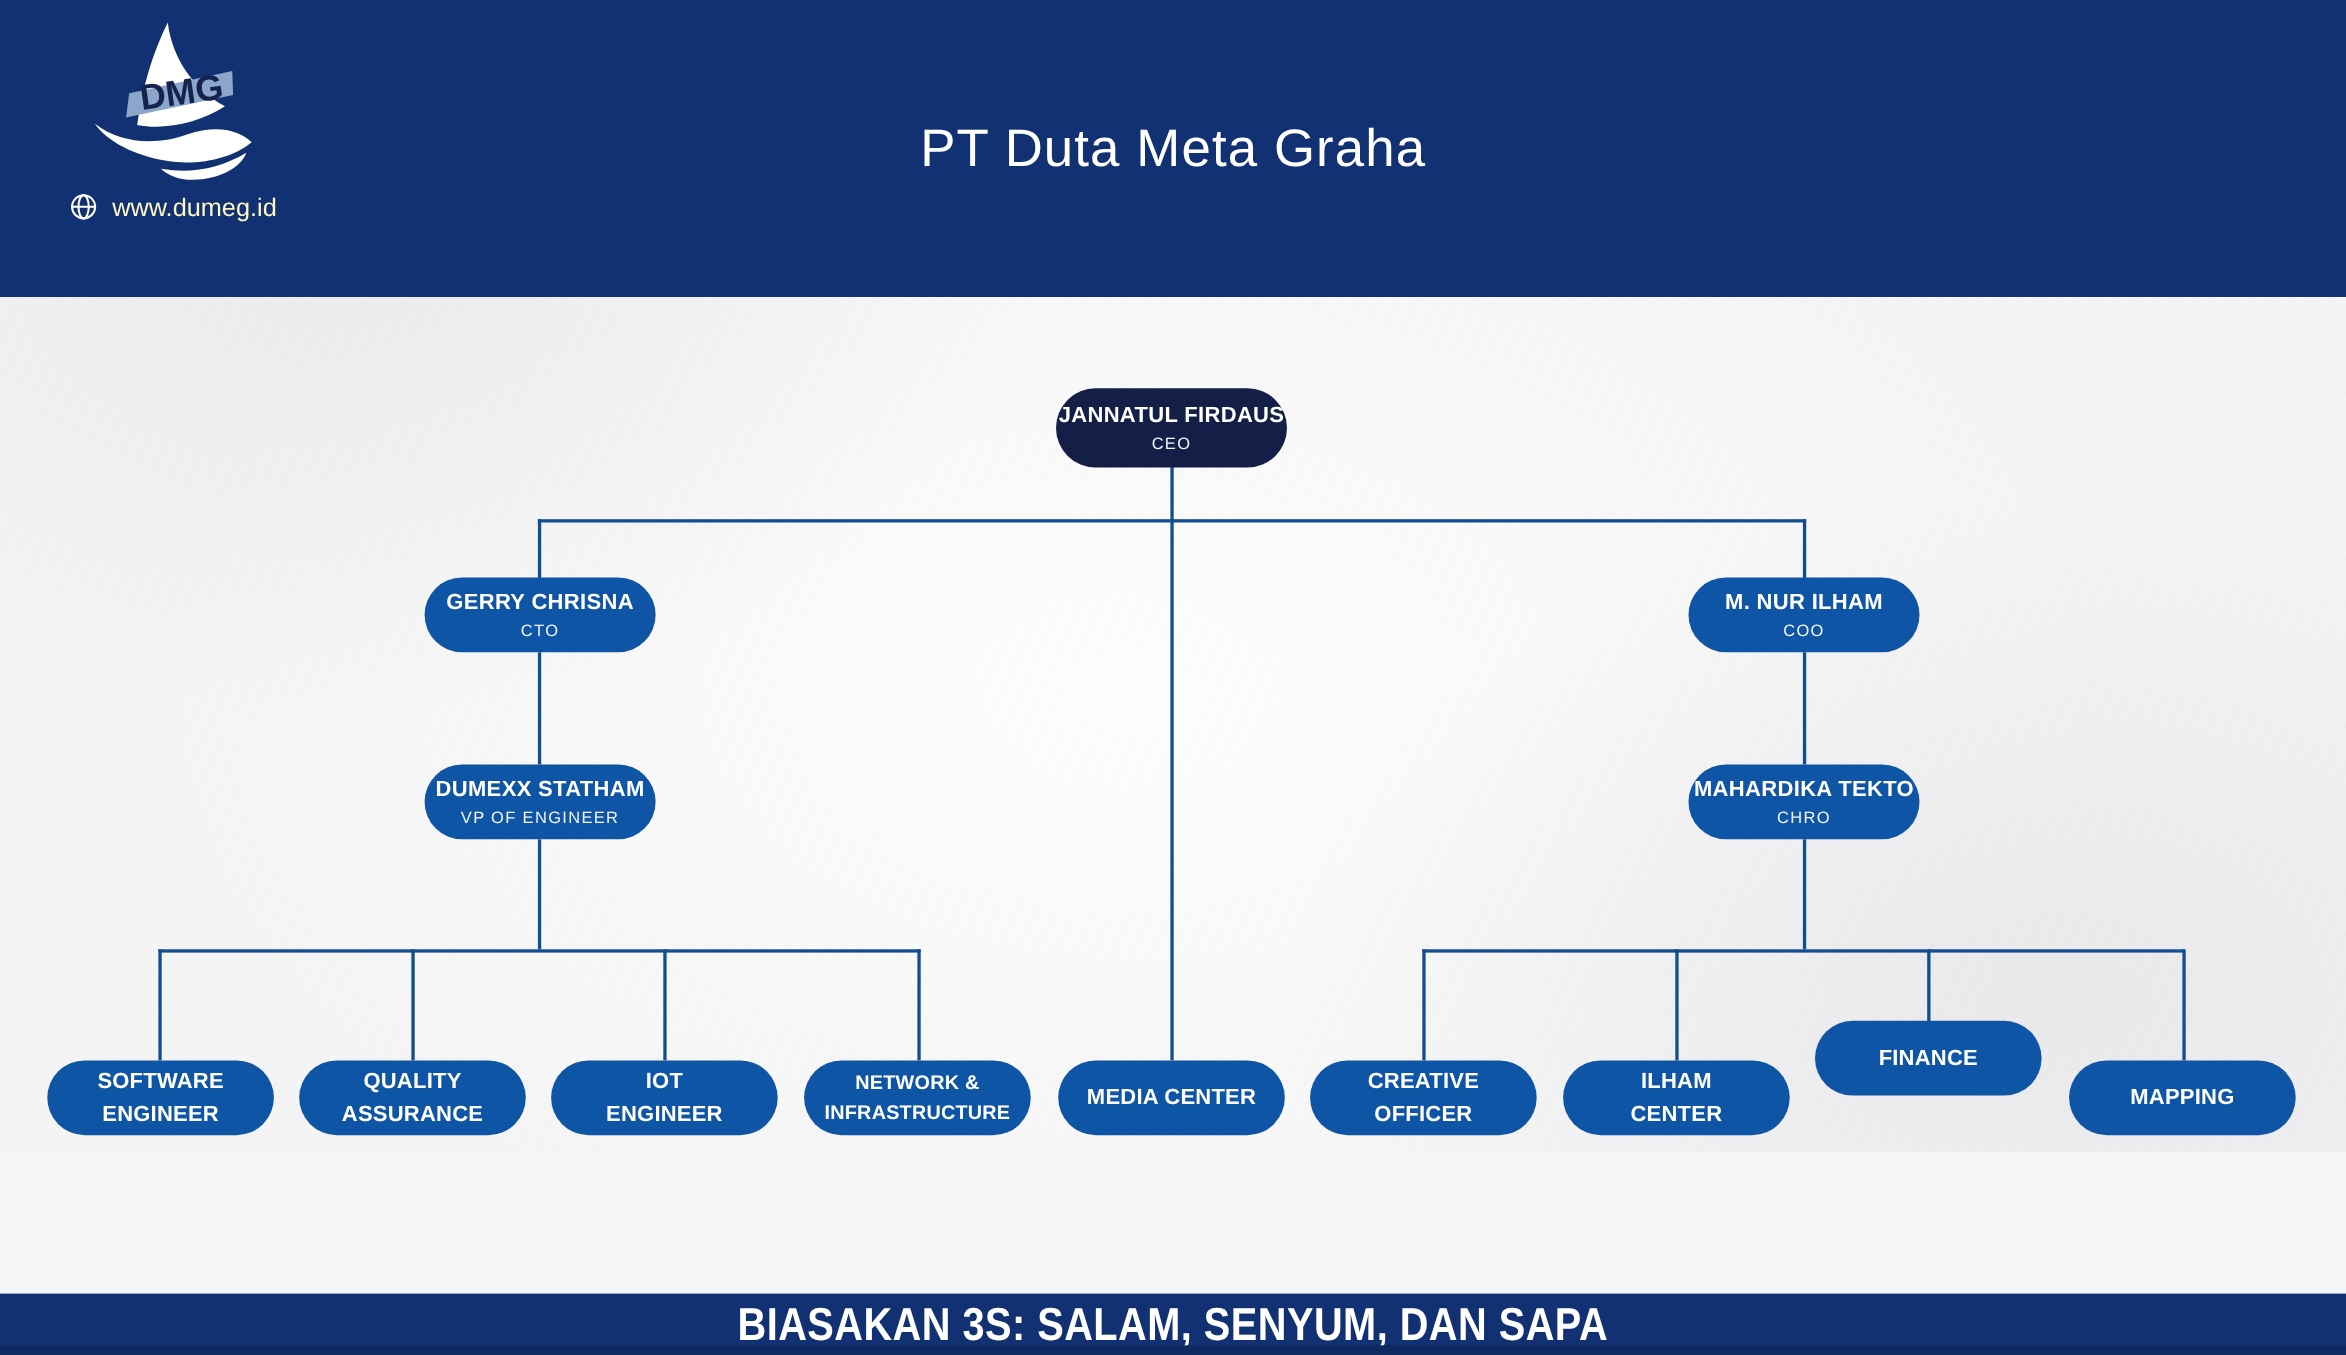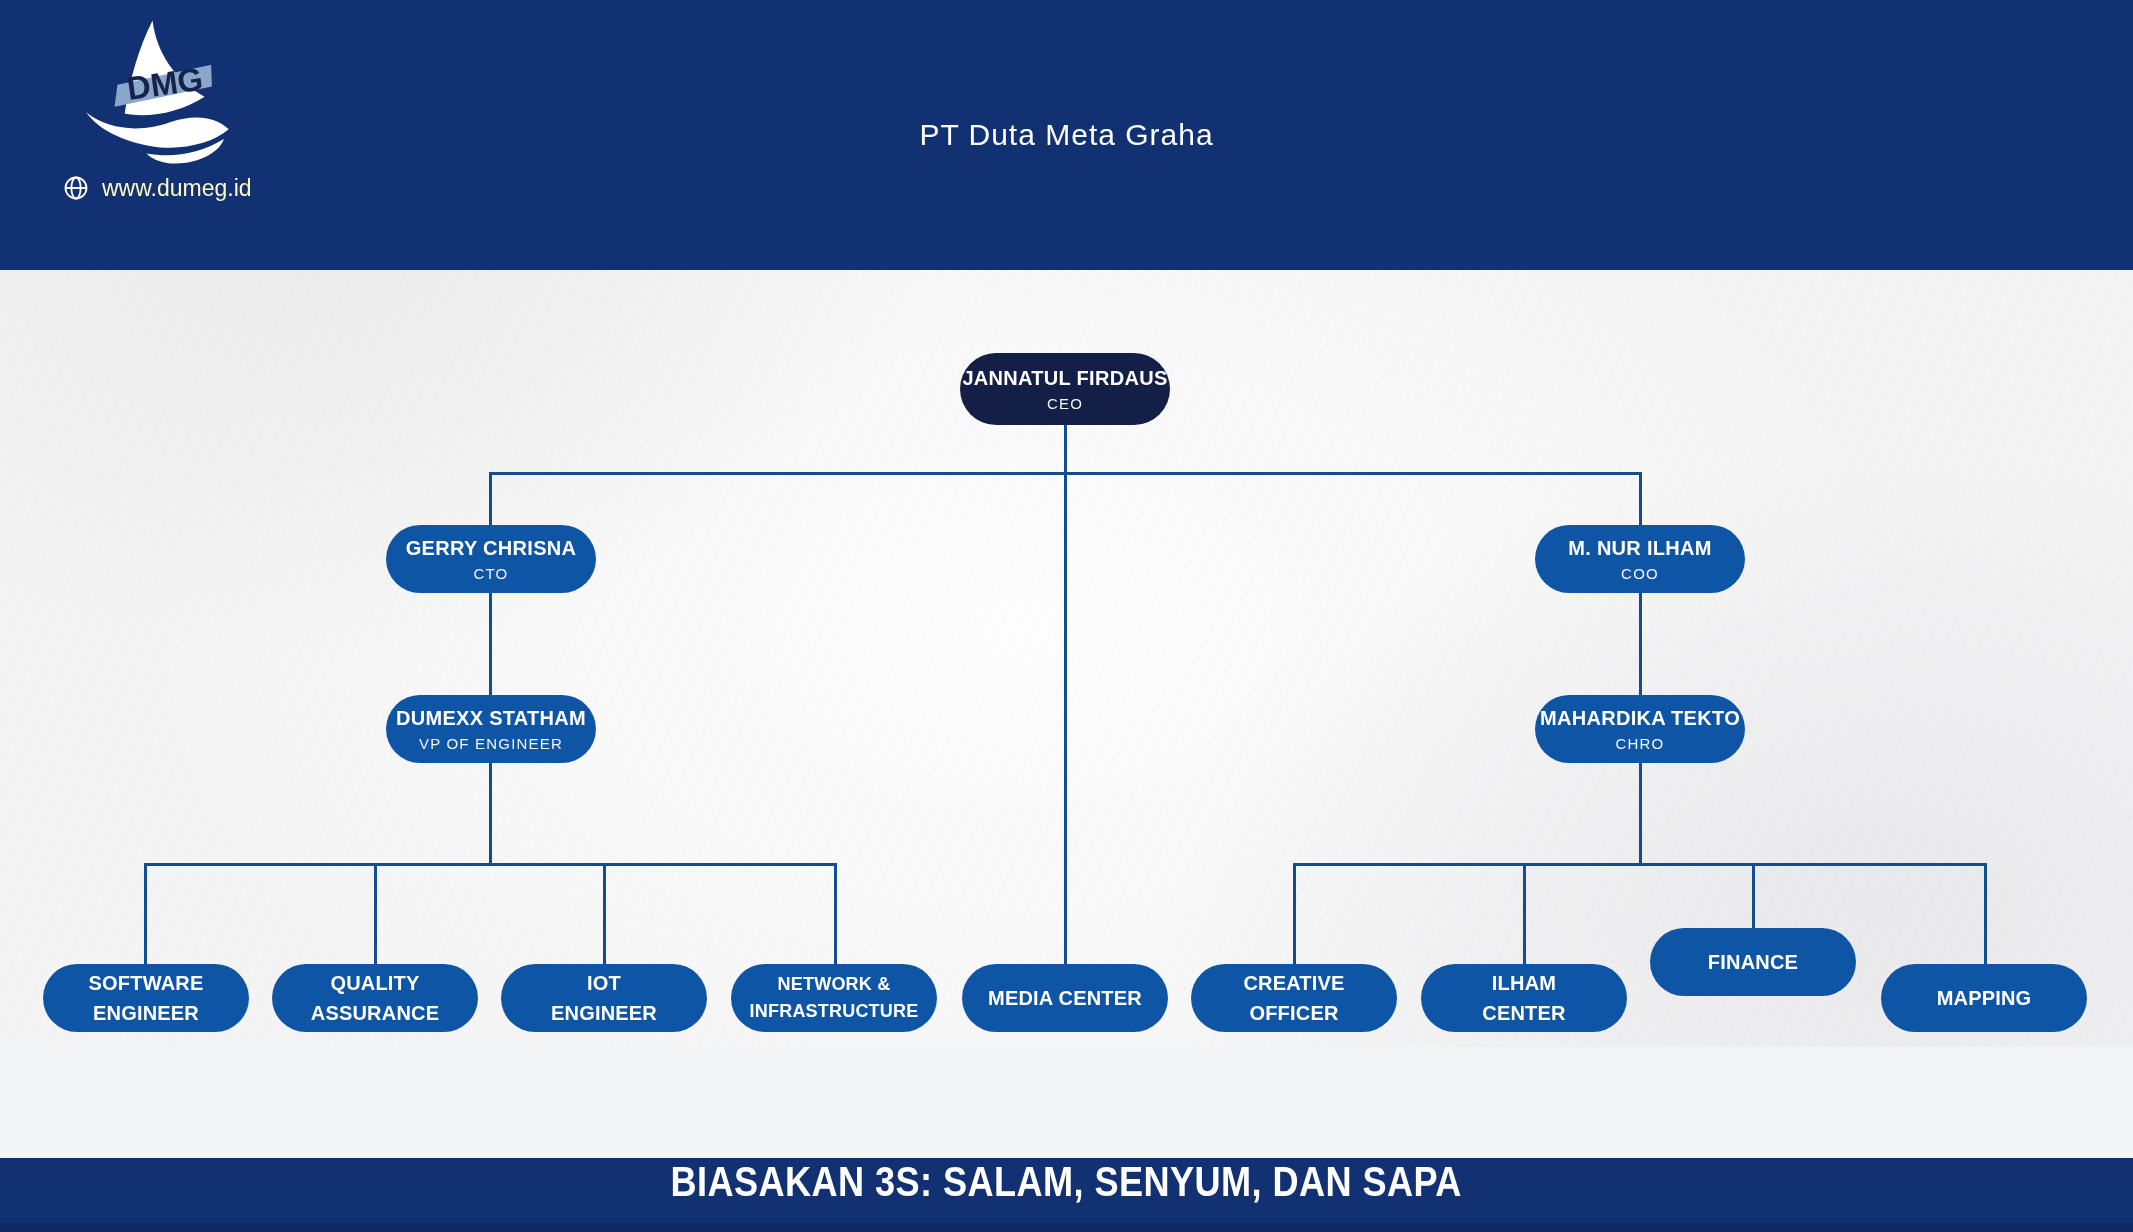--- a/index.html
+++ b/index.html
@@ -34,21 +34,21 @@
     text-align: center;
   }
   .main-title {
     font-size: 94px;
     font-weight: bold;
     letter-spacing: 0.5px;
     margin: 0 0 14px 0;
     line-height: 1.05;
   }
   .subtitle {
-    font-size: 30px;
+    font-size: 48px;
     font-weight: normal;
     letter-spacing: 1px;
     margin: 18px;
   }
   .logo-block {
     position: absolute;
     left: 62px;
     top: 18px;
     width: 240px;
   }
@@ -113,24 +113,24 @@
   .pos-d8 { left: 1881px; top: 694px; }
 
   .line { position: absolute; background: var(--line-color, #124d8f); }
   .line.v { width: 3px; }
   .line.h { height: 3px; }
 
   
   .footer {
     position: absolute;
     left: 0; right: 0; bottom: 0;
-    height: 74px;
+    height: 56px;
     background: var(--footer-bg, #123173);
     display: flex;
-    align-items: flex-start;
+    align-items: center;
     justify-content: center;
   }
   .footer-strip {
     position: absolute;
     left: 0; right: 0; bottom: 0;
     height: 9px;
     background: var(--footer-strip, #0e2a61);
   }
   .motto {
     color: #ffffff;

